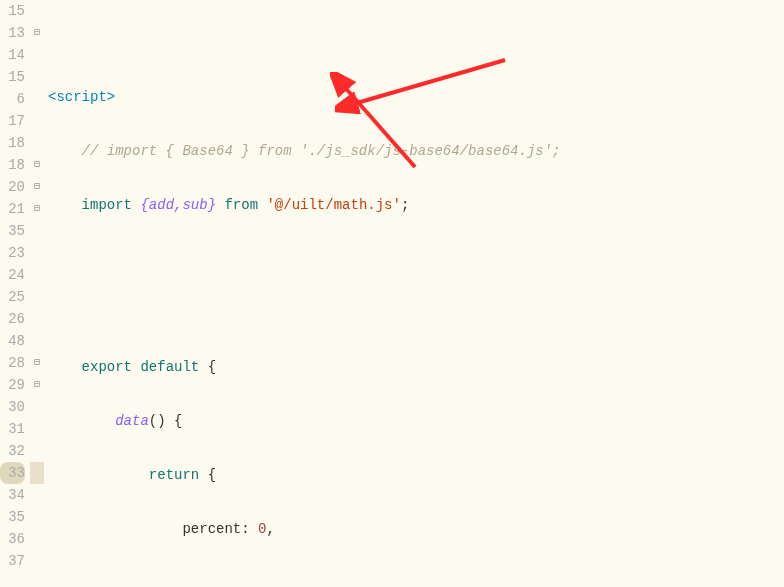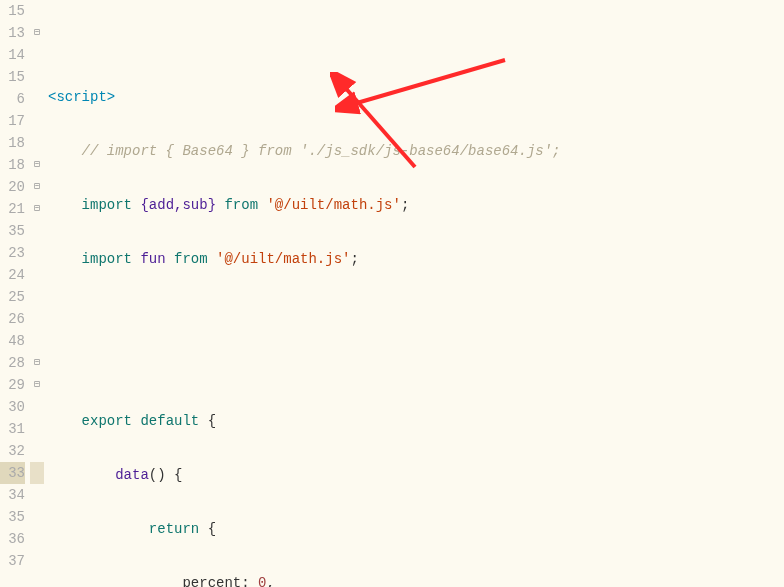--- a/index.html
+++ b/index.html
@@ -44,28 +44,28 @@
   }
   .line {
     height: 22px;
     line-height: 22px;
   }
   .code .line { position: relative; }
   .current-line {
     background: rgba(200,190,150,0.4);
     background: #e8e0c8;
   }
-  .gutter .current-line { background: #e0d8bc; }
+  .gutter .current-line { background: #e0d8bc; border-radius: 8px; }
   .t-comment { color: #b0a890; font-style: italic; }
   .t-red { color: #0f766e; }
   .t-string { color: #c2410c; }
   .t-tag { color: #0086b3; }
   .t-op { color: #333; }
   .t-brace { color: #333; }
-  .t-ident { color: #4c1d95; }
+  .t-ident { color: #8b5cf6; font-style: italic; }
   .t-prop { color: #333; }
   .t-num { color: #a04040; }
   .arrow {
     position: absolute;
     pointer-events: none;
   }
 </style>
 </head>
 <body>
 
@@ -126,21 +126,20 @@
     <div class="line fold-mark"></div>
     <div class="line fold-mark"></div>
     <div class="line fold-mark"></div>
   </div>
 
   <div class="code">
     <div class="line"></div>
     <div class="line"><span class="t-tag">&lt;</span><span class="t-tag">script</span><span class="t-tag">&gt;</span></div>
     <div class="line">    <span class="t-comment">// import { Base64 } from './js_sdk/js-base64/base64.js';</span></div>
     <div class="line">    <span class="t-red">import</span><span class="t-ident"> {add,sub} </span><span class="t-red">from</span><span class="t-string"> '@/uilt/math.js'</span><span class="t-op">;</span></div>
-    <div class="line">    <span class="t-red">import</span><span class="t-ident"> fun </span><span class="t-red">from</span><span class="t-string"> '@/uilt/math.js'</span><span class="t-op">;</span></div>
     <div class="line"></div>
     <div class="line"></div>
     <div class="line">    <span class="t-red">export</span><span class="t-red"> default </span><span class="t-brace">{</span></div>
     <div class="line">        <span class="t-ident">data</span><span class="t-brace">() {</span></div>
     <div class="line">            <span class="t-red">return</span><span class="t-brace"> {</span></div>
     <div class="line">                <span class="t-prop">percent</span><span class="t-op">: </span><span class="t-num">0</span><span class="t-op">,</span></div>
     
     
     
     

